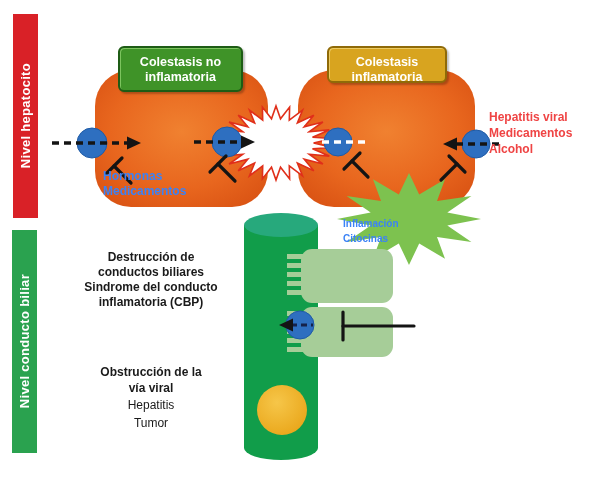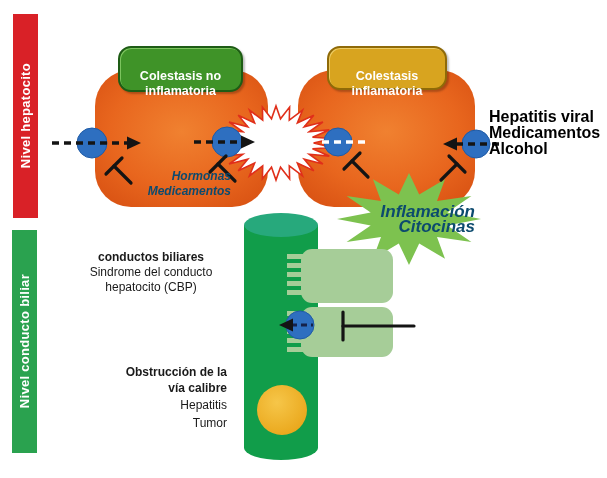--- a/index.html
+++ b/index.html
@@ -13,44 +13,44 @@
     display:flex;align-items:center;justify-content:center;
   }
   .rail span{
     writing-mode:vertical-rl;transform:rotate(180deg);
     color:#fff;font-weight:bold;font-size:13px;letter-spacing:.3px;white-space:nowrap;
   }
   .rail-red{left:13px;top:14px;width:25px;height:204px;background:var(--rail_red);}
   .rail-green{left:12px;top:230px;width:25px;height:223px;background:var(--rail_green);}
   .titlebox{
     text-align:center;color:#fff;font-weight:bold;font-size:12.5px;line-height:15px;
-    padding-top:21px;box-sizing:border-box;border-radius:13px;
+    padding-top:7px;box-sizing:border-box;border-radius:6px;
   }
   .box-green{
     left:118px;top:46px;width:125px;height:46px;background:var(--box_green);
     border:2px solid var(--box_green_border);
     box-shadow:inset 1px 1px 0 #7cc45e, 2px 2px 2px rgba(0,0,0,.25);
   }
   .box-yellow{
-    left:327px;top:46px;width:120px;height:44px;background:var(--box_yellow);
+    left:327px;top:46px;width:120px;height:37px;background:var(--box_yellow);
     border:2px solid var(--box_yellow_border);
     box-shadow:inset 1px 1px 0 #eccb62, 2px 2px 2px rgba(0,0,0,.25);
   }
   .white-label{
-    color:#0c4a6e;font-weight:bold;font-size:12px;line-height:15px;text-align:right;font-style:italic;
+    color:#3b82f6;font-weight:bold;font-size:12px;line-height:15px;text-align:left;
   }
   .inh-label{left:103px;top:169px;width:128px;}
-  .star-label{left:343px;top:204px;width:132px;font-size:17px;}
+  .star-label{left:343px;top:216px;width:132px;font-size:10px;}
   .causes{
-    left:489px;top:109px;width:115px;color:#000000;font-weight:bold;font-size:16px;line-height:16px;
+    left:489px;top:109px;width:115px;color:#ef4444;font-weight:bold;font-size:12px;line-height:16px;
   }
   .duct-text{left:75px;top:250px;width:152px;text-align:center;color:#1a1a1a;font-size:12px;}
   .duct-text .b{font-weight:bold;line-height:15px;}
-  .duct-text .r{font-weight:normal;line-height:15px;}
-  .obstr{left:75px;top:365px;width:152px;text-align:right;color:#1a1a1a;font-size:12px;}
+  .duct-text .r{font-weight:bold;line-height:15px;}
+  .obstr{left:75px;top:365px;width:152px;text-align:center;color:#1a1a1a;font-size:12px;}
   .obstr .b{font-weight:bold;line-height:15.5px;}
   .obstr .r{font-weight:normal;line-height:18px;}
 </style>
 </head>
 <body>
 
 <div id="stage">
 
   <svg id="art" width="607" height="478" viewBox="0 0 607 478">
     <defs>
@@ -162,24 +162,25 @@
     <div>Citocinas</div>
   </div>
 
   <div class="abs causes">
     <div>Hepatitis viral</div>
     <div>Medicamentos</div>
     <div>Alcohol</div>
   </div>
 
   <div class="abs duct-text">
+    <div class="b">Destrucción de</div>
     <div class="b">conductos biliares</div>
     <div class="r">Sindrome del conducto</div>
-    <div class="r">hepatocito (CBP)</div>
+    <div class="r">inflamatoria (CBP)</div>
   </div>
   <div class="abs obstr">
     <div class="b">Obstrucción de la</div>
-    <div class="b">vía calibre</div>
+    <div class="b">vía viral</div>
     <div class="r">Hepatitis</div>
     <div class="r">Tumor</div>
   </div>
 
 </div>
 
 </body></html>

